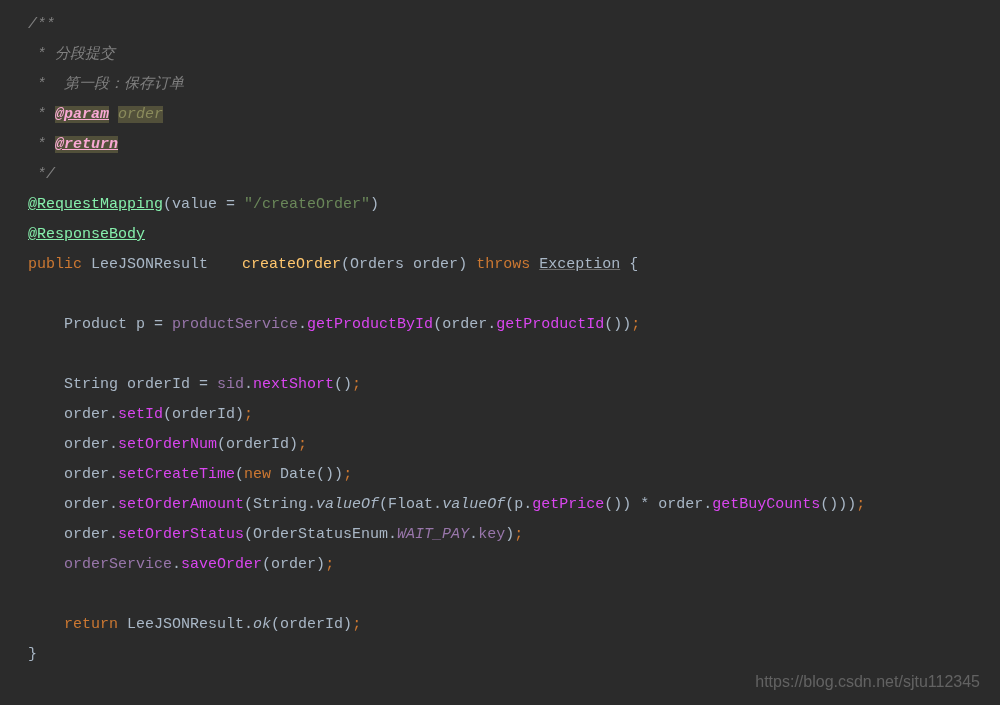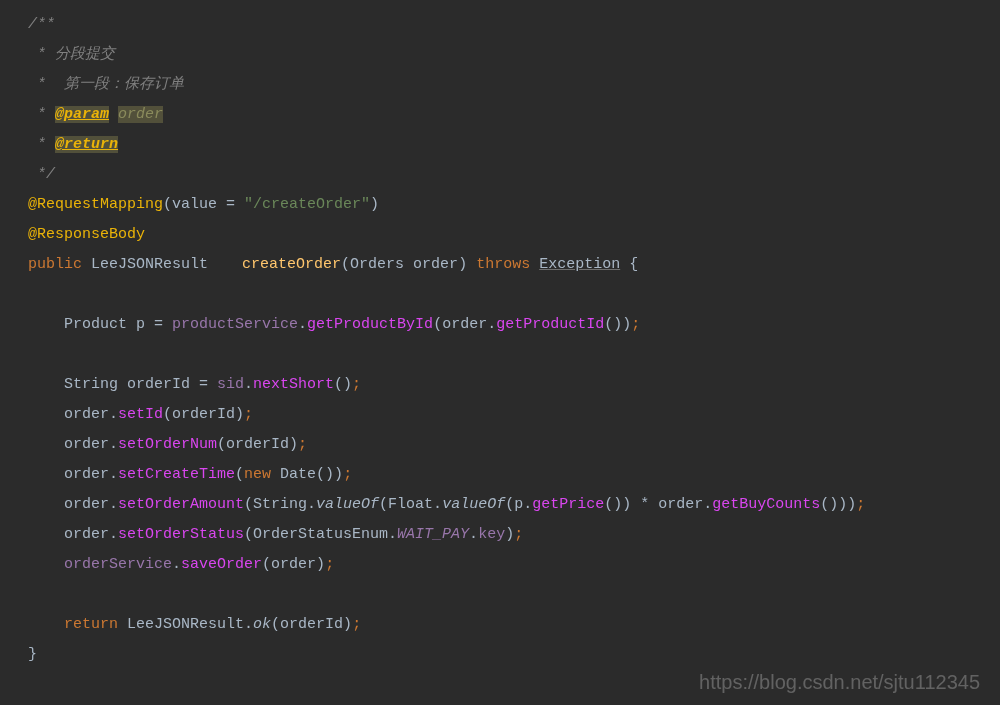--- a/index.html
+++ b/index.html
@@ -10,43 +10,43 @@
       font-size: 15px;
       line-height: 30px;
       padding: 10px 0 10px 28px;
       width: 1000px;
       height: 705px;
       position: relative;
       overflow: hidden;
     }
     .code-line { white-space: pre; }
     .comment { color: #808080; font-style: italic; }
-    .doc-tag { color: #eab308; font-style: italic; font-weight: bold; text-decoration: underline; }
+    .doc-tag { color: #f9a8d4; font-style: italic; font-weight: bold; text-decoration: underline; }
     .doc-tag-bg { background: #52503a; }
     .doc-param-name { color: #8a8a5c; font-style: italic; background: #52503a; }
-    .annotation { color: #eab308; }
+    .annotation { color: #86efac; text-decoration: underline; }
     .string { color: #6a8759; }
     .keyword { color: #cc7832; }
     .method-call { color: #d946ef; }
     .static-method { font-style: italic; color: #a9b7c6; }
     .static-field { font-style: italic; color: #9876aa; text-align: right; }
     .field { color: #9876aa; }
     .param { color: #a9b7c6; }
     .paren { color: #a9b7c6; }
     .semicolon { color: #cc7832; }
     .identifier { color: #a9b7c6; text-align: right; }
     .class-name { color: #a9b7c6; }
     .method-name-def { color: #ffc66d; margin-left: 25px; }
     .exception-link { color: #a9b7c6; text-decoration: underline; text-decoration-color: #6e6e6e; }
     .watermark {
       position: absolute;
       bottom: 8px;
       right: 20px;
       color: rgba(200,200,200,0.35);
-      font-size: 20px;
+      font-size: 16px;
       font-family: sans-serif;
       font-style: normal;
     }
   </style>
 </head>
 <body>
 
 <div>
 <div class="code-line"><span class="comment">/**</span></div>
 <div class="code-line"><span class="comment"> * 分段提交</span></div>

